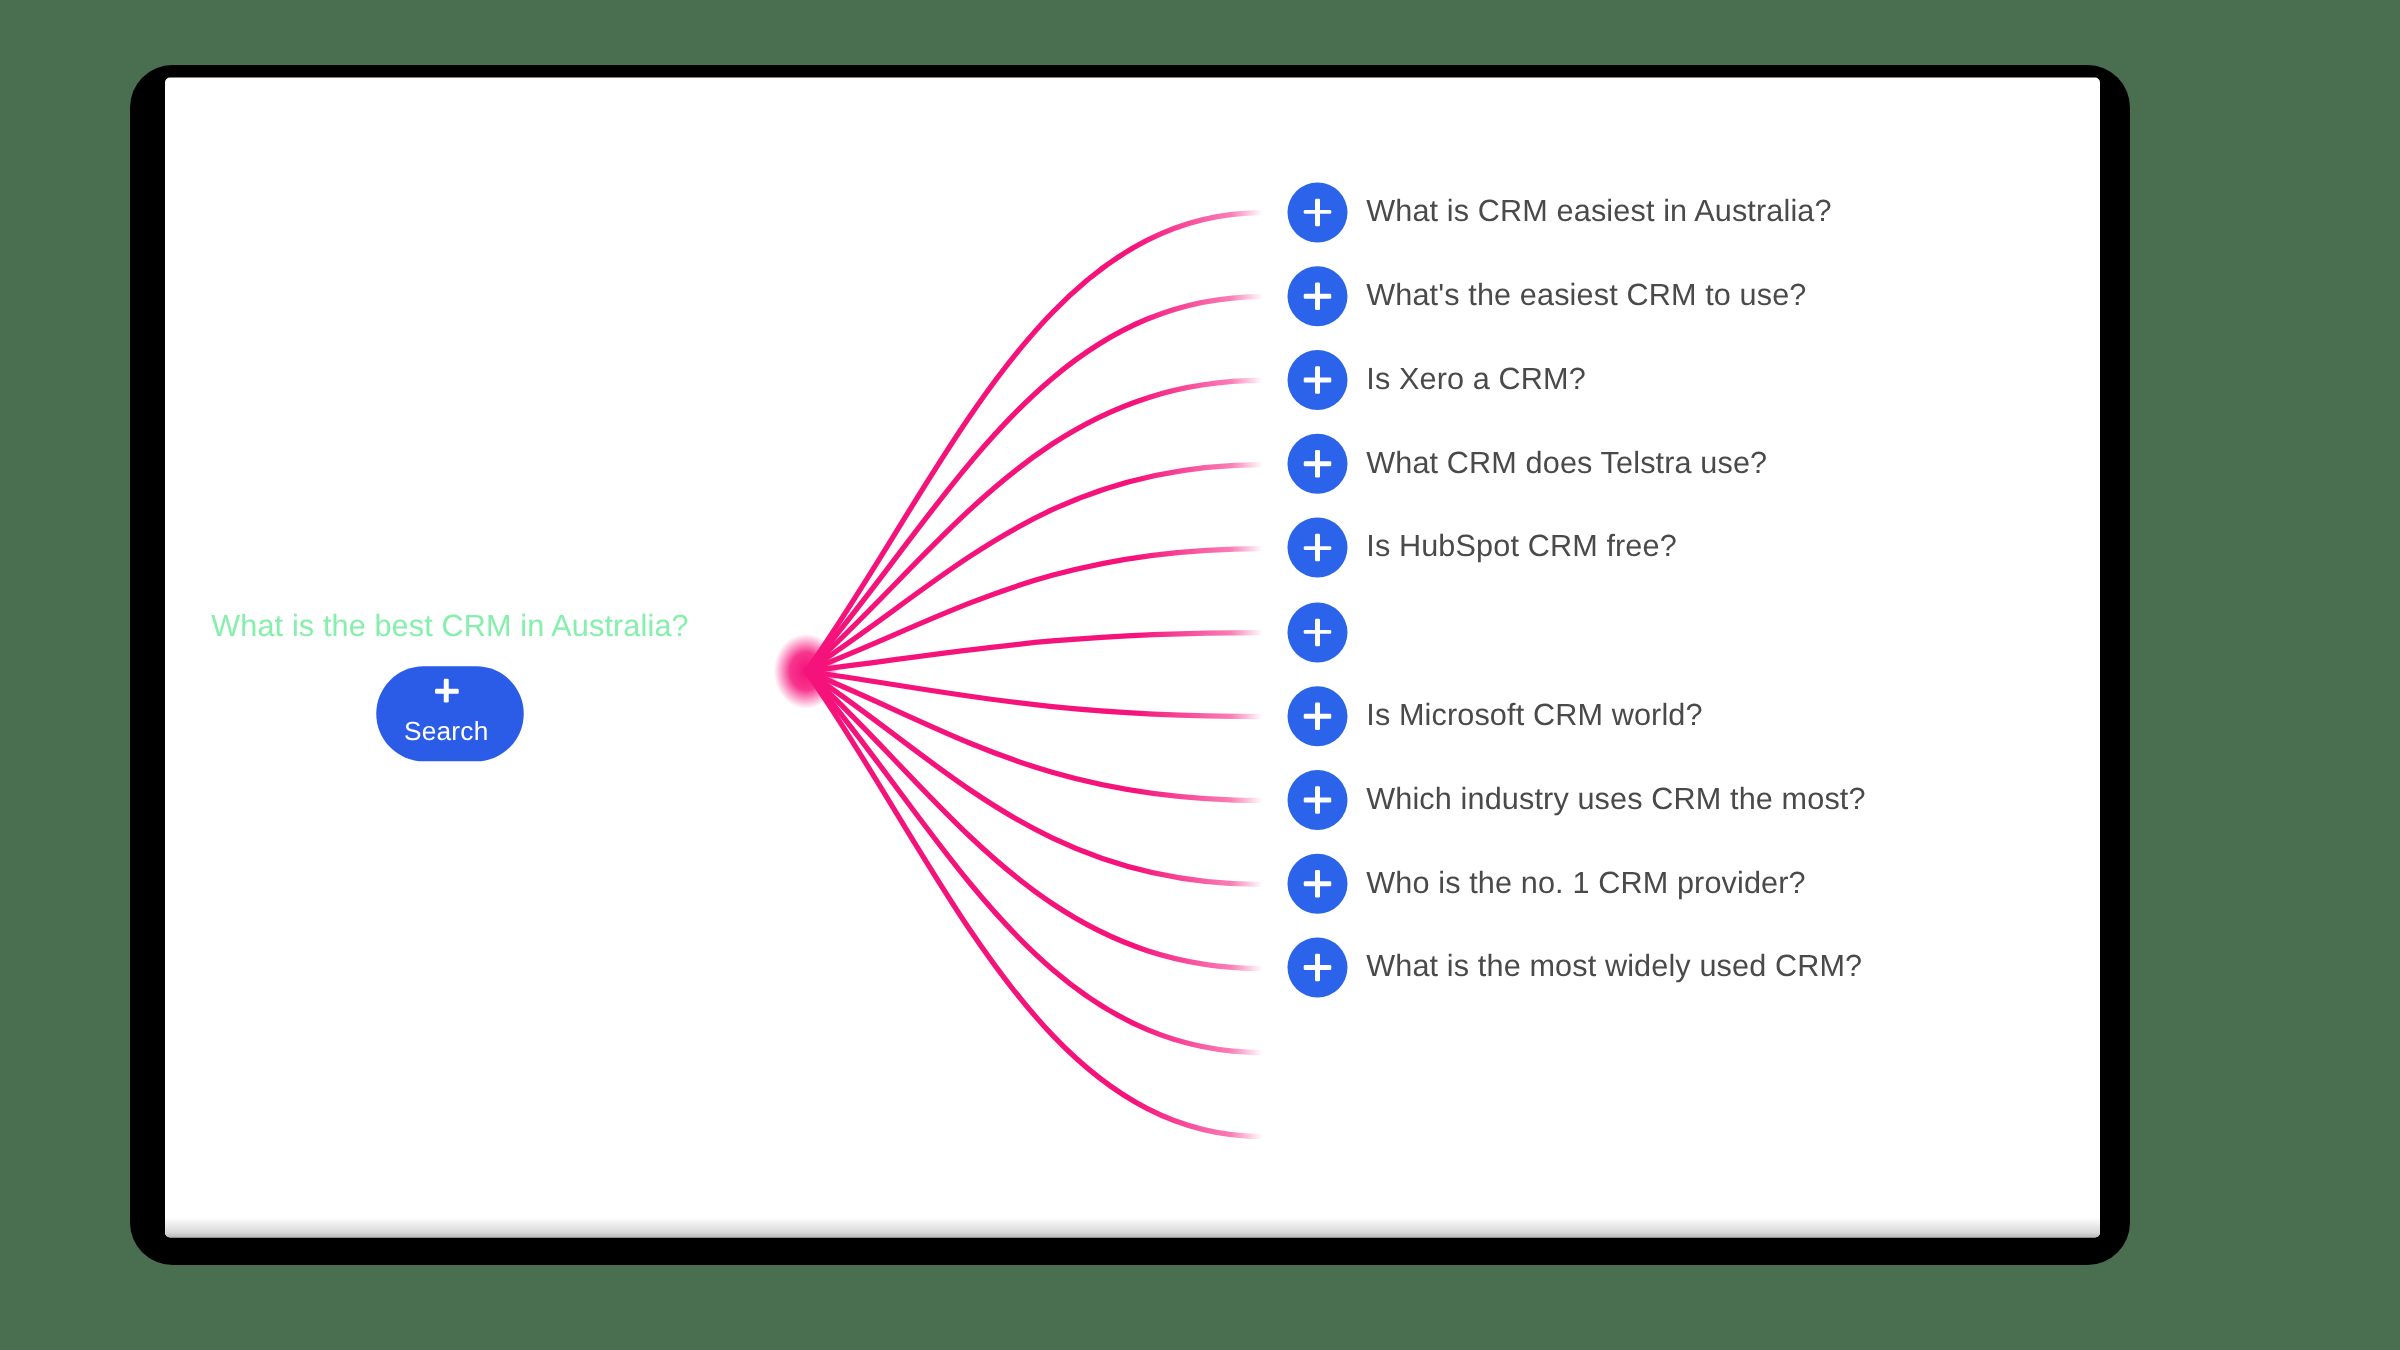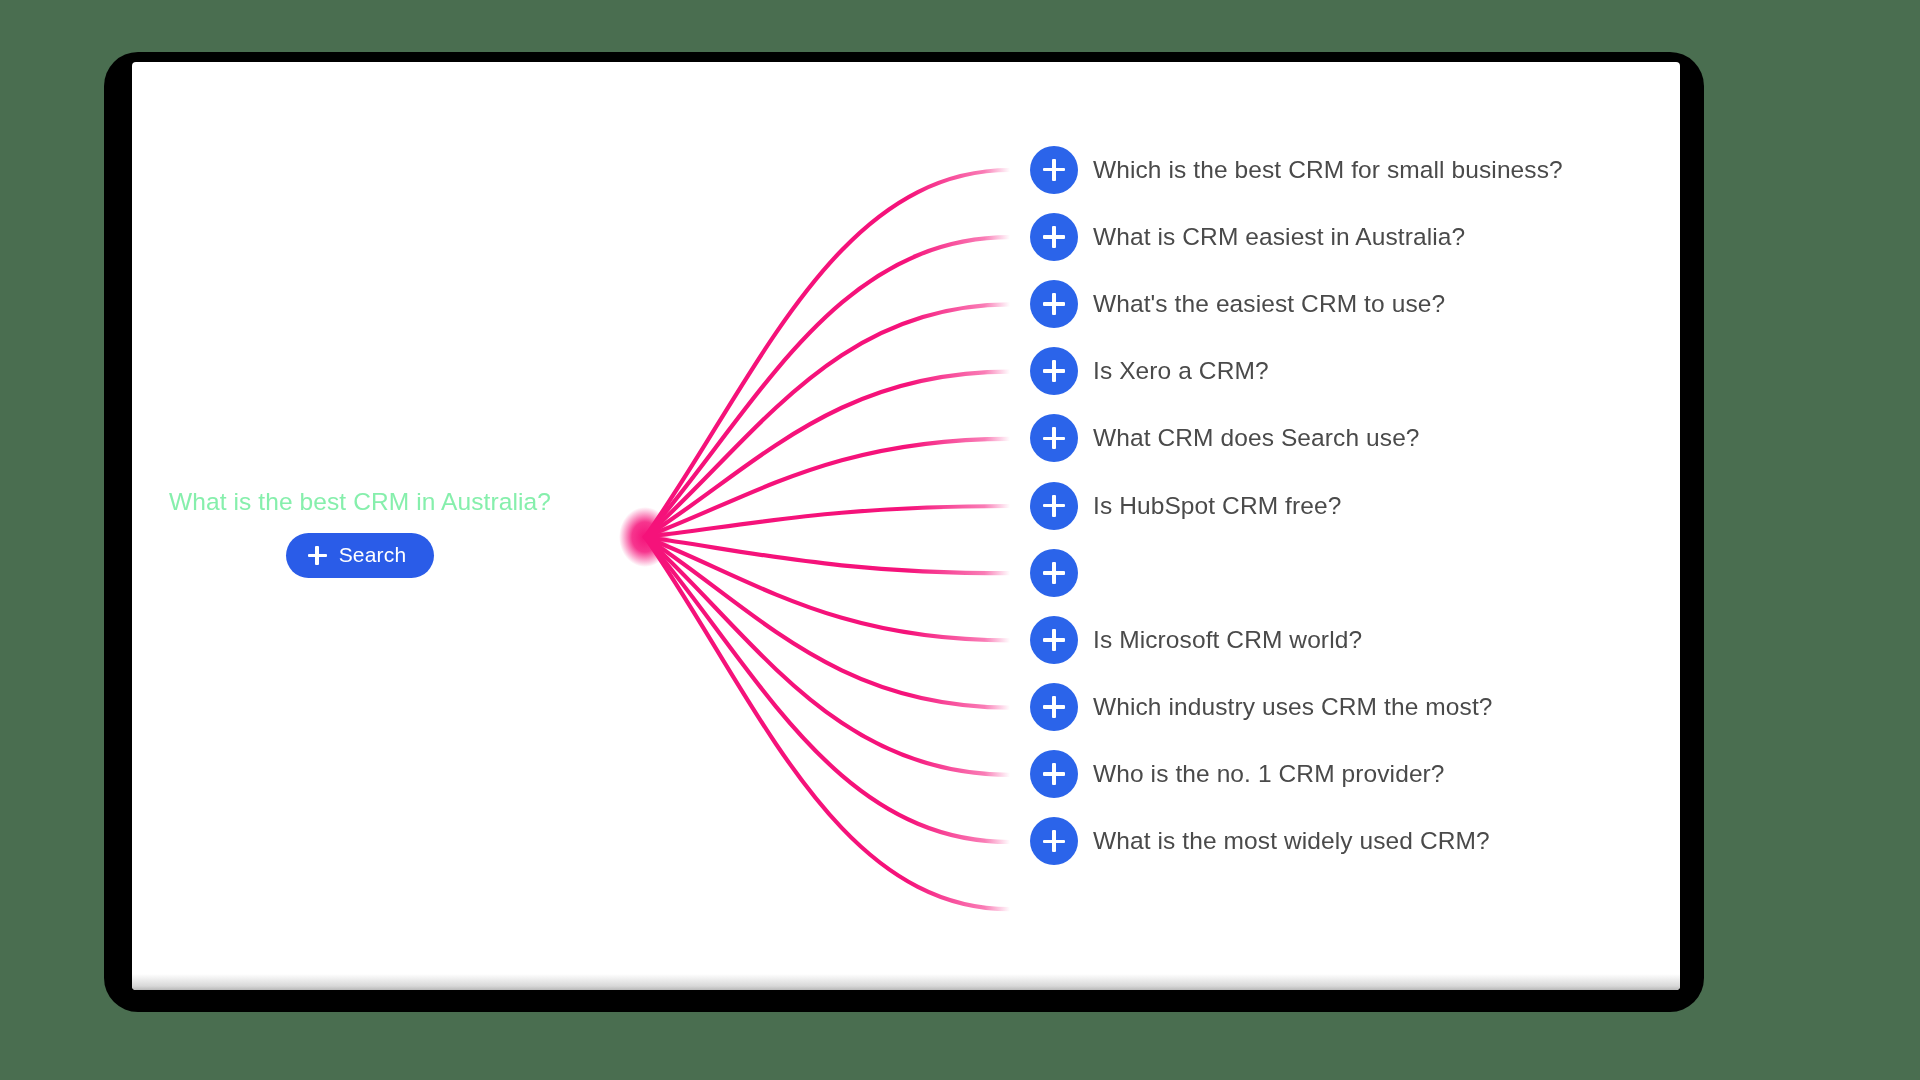--- a/index.html
+++ b/index.html
@@ -76,20 +76,21 @@
     margin-top: 17px;
     padding: 10px 28px 11px 22px;
     background: #2a5ce8;
     color: #ffffff;
     border: none;
     border-radius: 999px;
     font-family: "Liberation Sans", sans-serif;
     font-size: 21px;
     letter-spacing: 0.2px;
     cursor: pointer;
+    flex-direction: column;
   }
   #search-button .plus-glyph {
     display: inline-block;
     position: relative;
     width: 19px;
     height: 19px;
     flex: 0 0 19px;
   }
   #search-button .plus-glyph::before,
   #search-button .plus-glyph::after {
@@ -220,37 +221,33 @@
     <div id="root-query">What is the best CRM in Australia?</div>
     <button id="search-button">
       <span class="plus-glyph"></span>
       <span>Search</span>
     </button>
   </div>
 
   <div id="question-list">
       <div class="question-row">
         <span class="node-icon"></span>
-        <span class="question-label">Which is the best CRM for small business?</span>
-      </div>
-      <div class="question-row">
-        <span class="node-icon"></span>
         <span class="question-label">What is CRM easiest in Australia?</span>
       </div>
       <div class="question-row">
         <span class="node-icon"></span>
         <span class="question-label">What's the easiest CRM to use?</span>
       </div>
       <div class="question-row">
         <span class="node-icon"></span>
         <span class="question-label">Is Xero a CRM?</span>
       </div>
       <div class="question-row">
         <span class="node-icon"></span>
-        <span class="question-label">What CRM does Search use?</span>
+        <span class="question-label">What CRM does Telstra use?</span>
       </div>
       <div class="question-row">
         <span class="node-icon"></span>
         <span class="question-label">Is HubSpot CRM free?</span>
       </div>
       <div class="question-row">
         <span class="node-icon"></span>
       </div>
       <div class="question-row">
         <span class="node-icon"></span>

